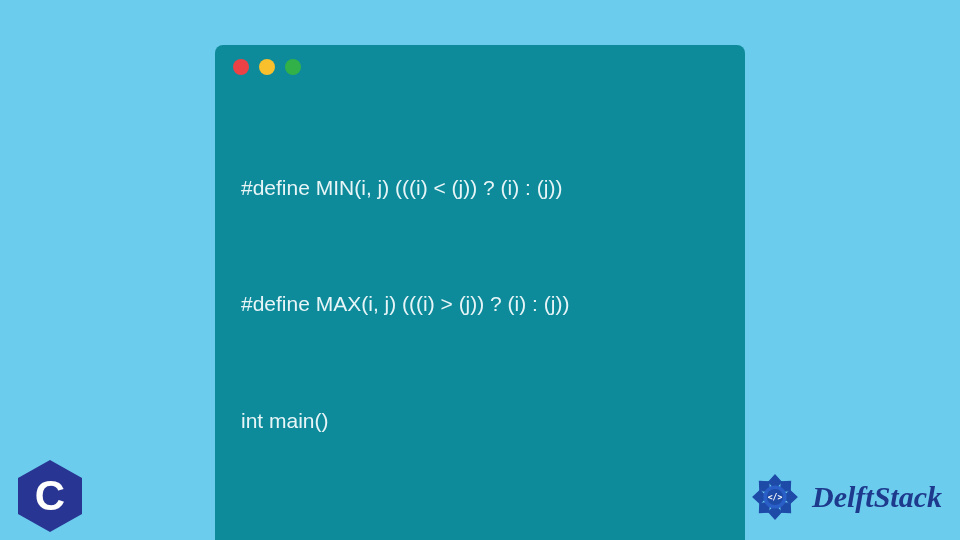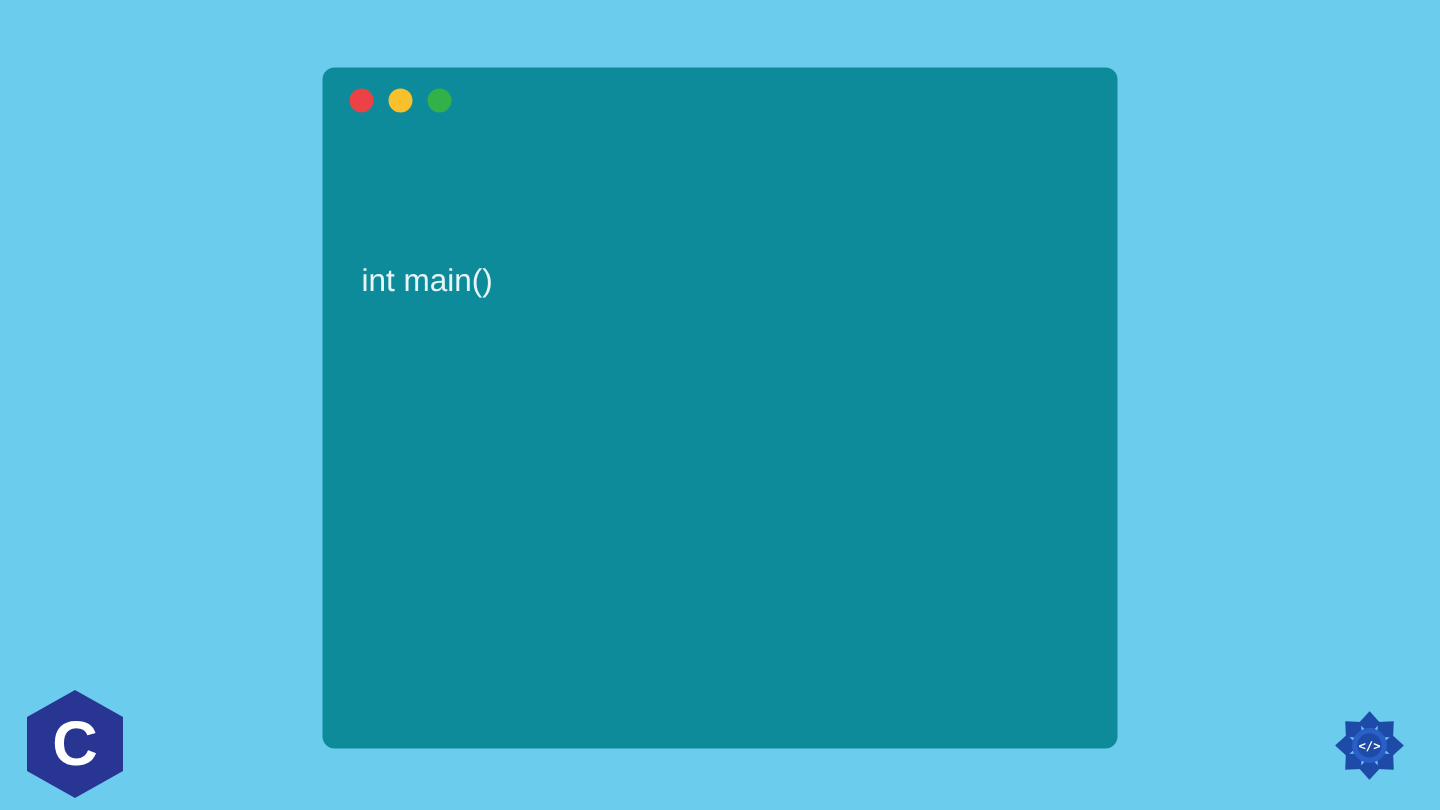--- a/index.html
+++ b/index.html
@@ -86,20 +86,22 @@
 </head>
 <body>
 
 <div class="code-window">
   <div class="titlebar">
     <div class="dot dot-red"></div>
     <div class="dot dot-yellow"></div>
     <div class="dot dot-green"></div>
   </div>
   <div class="code">
+    <div>#define MIN(i, j) (((i) &lt; (j)) ? (i) : (j))</div>
+    <div>#define MAX(i, j) (((i) &gt; (j)) ? (i) : (j))</div>
     <div>int main()</div>
     
     
     
     
     
   </div>
 </div>
 
 <div class="c-logo">
@@ -119,13 +121,14 @@
         <polygon points="0,-38 11,-26 0,-14 -11,-26" transform="rotate(180)"></polygon>
         <polygon points="0,-38 11,-26 0,-14 -11,-26" transform="rotate(225)"></polygon>
         <polygon points="0,-38 11,-26 0,-14 -11,-26" transform="rotate(270)"></polygon>
         <polygon points="0,-38 11,-26 0,-14 -11,-26" transform="rotate(315)"></polygon>
       </g>
       <circle r="20" fill="#2a5fc7"></circle>
       <circle r="14" fill="#1e4ba8"></circle>
       <text x="0" y="5" text-anchor="middle" fill="#fff" font-size="14" font-weight="bold" font-family="monospace">&lt;/&gt;</text>
     </g>
   </svg>
+  <span class="delft-text">DelftStack</span>
 </div>
 
 </body></html>

